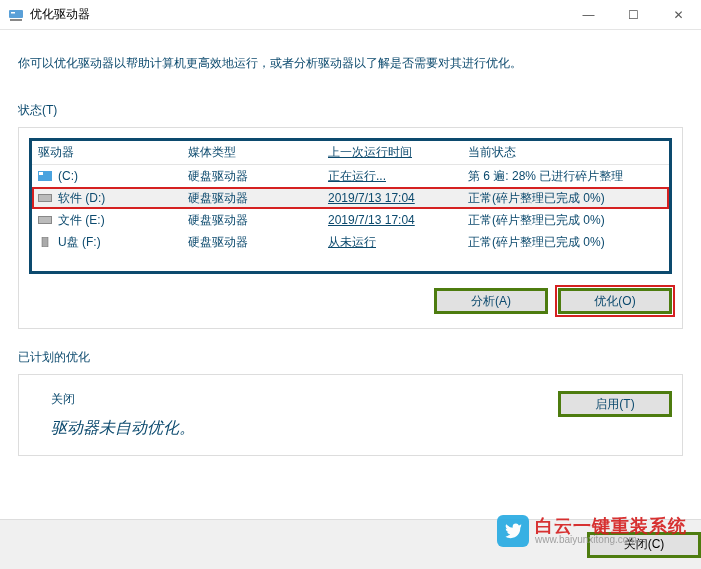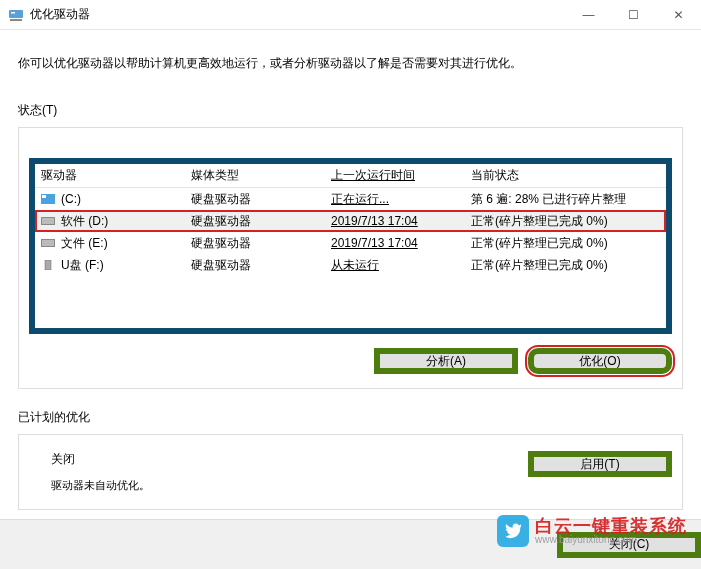--- a/index.html
+++ b/index.html
@@ -2,43 +2,43 @@
 <html><head>
 <meta charset="utf-8">
 <style>
   * { box-sizing: border-box; font-family: "Microsoft YaHei", "Segoe UI", sans-serif; }
   body { margin: 0; background: #fff; width: 701px; height: 569px; overflow: hidden; position: relative; }
   .titlebar { height: 30px; display: flex; align-items: center; border-bottom: 1px solid #e5e5e5; text-align: right; }
   .titlebar .icon { width: 16px; height: 16px; margin: 0 6px 0 8px; }
   .titlebar .title { font-size: 12px; color: #000; flex: 0 0 auto; }
   .titlebar .spacer { flex: 1; }
   .winbtn { width: 45px; height: 30px; display: flex; align-items: center; justify-content: center; color: #555; font-size: 12px; }
-  .content { padding: 18px 18px 4px 18px; font-size: 12px; color: #000000; }
+  .content { padding: 18px 18px 4px 18px; font-size: 12px; color: #0c4a6e; }
   .desc { margin: 6px 0 30px 0; line-height: 1.5; }
   .groupbox { border: 1px solid #ddd; margin-top: 8px; position: relative; padding: 10px 10px 14px 10px; }
   .grouphdr { margin-bottom: 6px; }
-  .listbox { border: 6px solid #0c4a6e; height: 176px; overflow: hidden; background: #fff; margin-top: 20px; }
+  .listbox { border: 3px solid #0c4a6e; height: 136px; overflow: hidden; background: #fff; }
   .listhdr { display: flex; height: 24px; align-items: center; border-bottom: 1px solid #e5e5e5; font-size: 12px; background: #fff; }
   .col { padding: 0 6px; overflow: hidden; text-overflow: ellipsis; white-space: nowrap; }
   .c-drive { width: 150px; display:flex; align-items:center; gap:6px;}
   .c-media { width: 140px; }
   .c-last  { width: 140px; text-decoration: underline; }
   .c-stat  { flex: 1; }
   .row { display: flex; height: 22px; align-items: center; font-size: 12px; position: relative; }
   .row.selected { background: #f0f0f0; }
   .row.selected::after { content:""; position:absolute; inset:0; border:2px solid #d52121; pointer-events:none;}
   .drv-icon { width:14px; height:10px; display:inline-block; }
   .btnrow { display:flex; justify-content:flex-end; gap:10px; margin-top:14px; }
-  .btn { width:144px; height:26px; border:6px solid #4d7c0f; background:#e1e1e1; font-size:12px; display:flex; align-items:center; justify-content:center; cursor:default;}
-  .btn.hl { outline:2px solid #d52121; outline-offset:1px;border-radius:10px;}
+  .btn { width:114px; height:26px; border:3px solid #4d7c0f; background:#e1e1e1; font-size:12px; display:flex; align-items:center; justify-content:center; cursor:default;}
+  .btn.hl { outline:2px solid #d52121; outline-offset:1px;}
   .sched-label { margin: 20px 0 8px 0; }
   .sched-body { padding: 4px 0 0 22px; display:flex; align-items:flex-start;}
   .sched-left { flex:1; }
   .sched-left .t1 { font-size:12px; margin-bottom:10px;}
-  .sched-left .t2 { font-size:11px;}
+  .sched-left .t2 { font-size:16px;font-style:italic;}
   .footer { position:absolute; left:0; right:0; bottom:0; height:50px; border-top:1px solid #ddd; background:#f0f0f0; display:flex; align-items:center; justify-content:flex-end; }
   .watermark { position:absolute; right:14px; bottom:22px; display:flex; align-items:center; gap:6px; opacity:0.92; pointer-events:none;}
   .watermark .logo { width:32px; height:32px; background:#29abe2; border-radius:6px; display:flex; align-items:center; justify-content:center;}
   .watermark .txt1 { font-size:18px; color:#d52121; font-weight:bold; letter-spacing:1px; line-height:1;}
   .watermark .txt2 { font-size:10px; color:#999; line-height:1;}
   .listhdr .col { border-right: 0px solid #eee; }
 </style>
 </head>
 <body>
 

